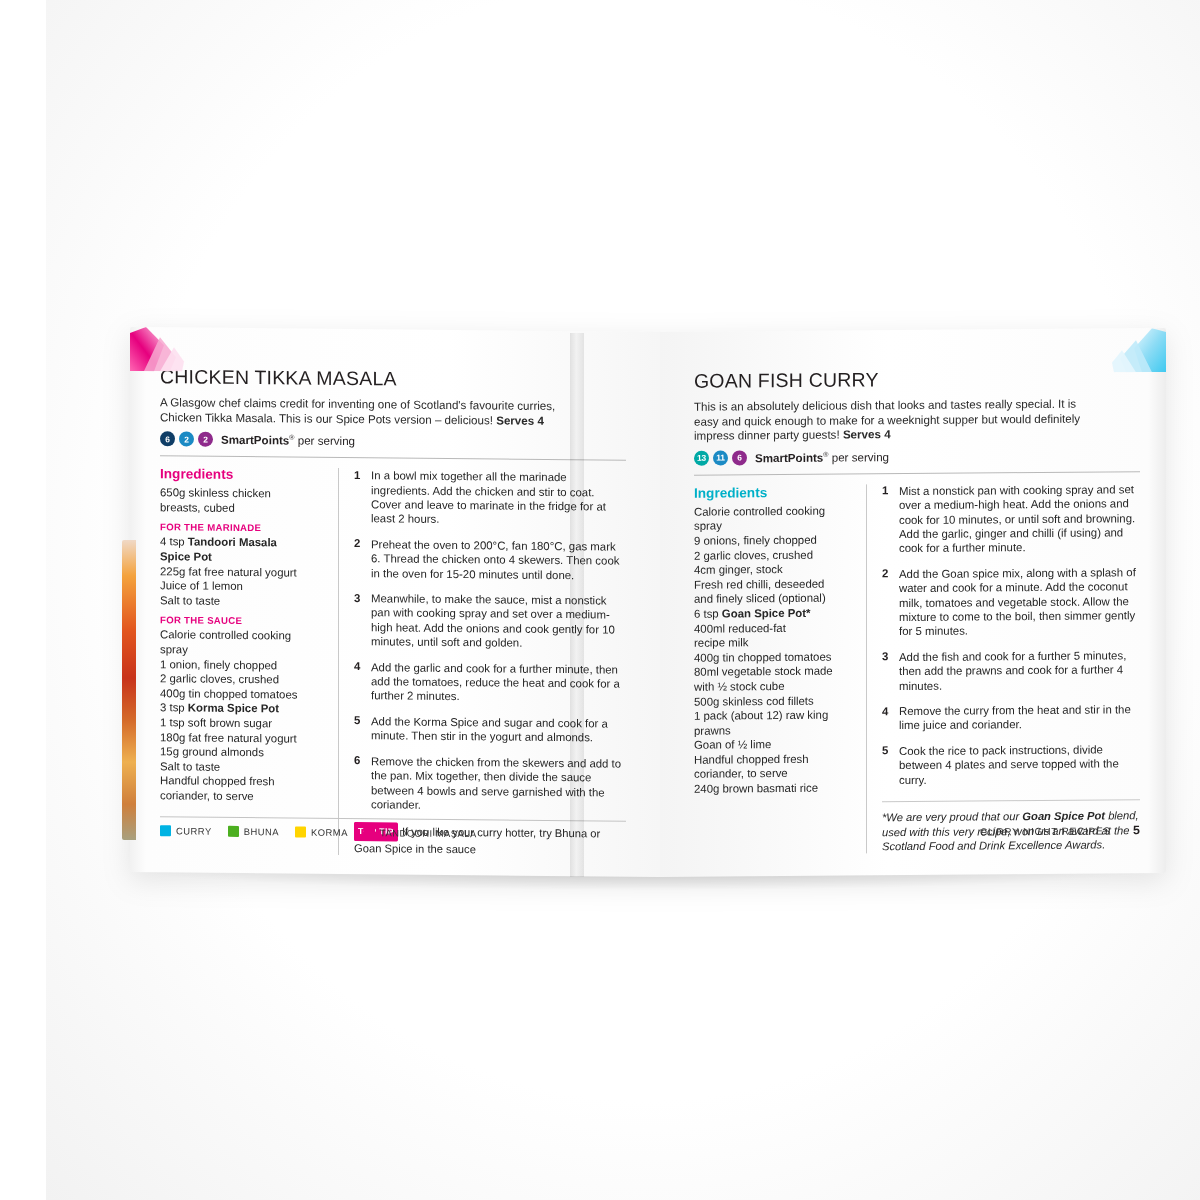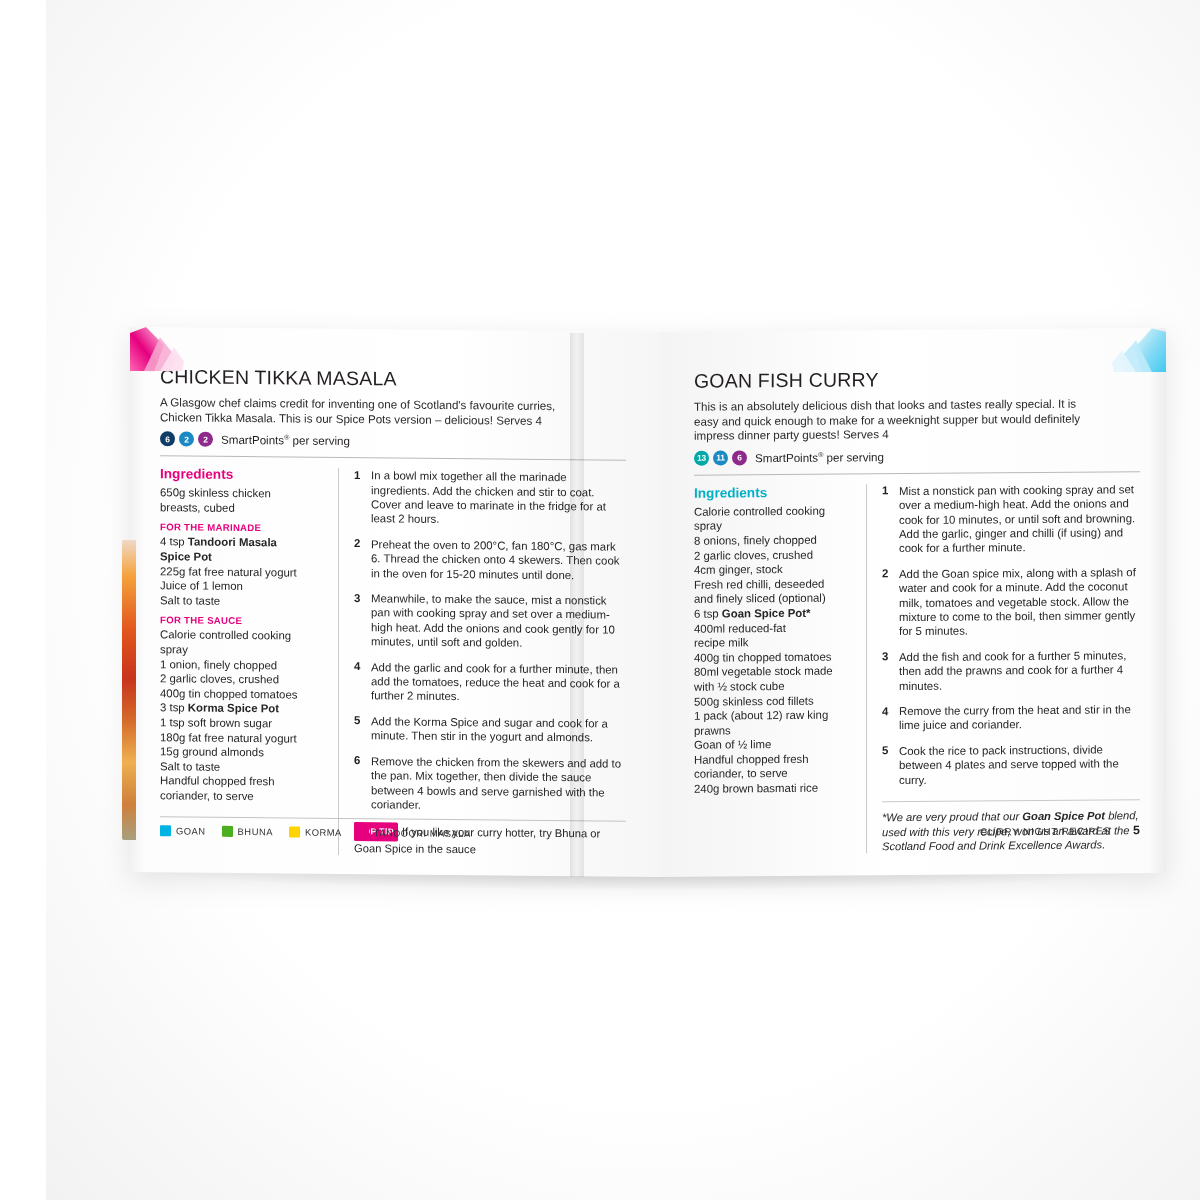--- a/index.html
+++ b/index.html
@@ -107,21 +107,21 @@
     margin: 0 0 7px 0;
     font-weight: normal;
   }
   .intro {
     font-size: 11.6px;
     line-height: 14.6px;
     color: #2a2a2a;
     margin: 0 0 7px 0;
     max-width: 470px;
   }
-  .intro b { font-weight: normal; }
+  .intro b { font-weight: bold; }
 
   .sp-row {
     display: flex;
     align-items: center;
     gap: 4px;
     margin: 0 0 9px 0;
   }
   .sp-dot {
     width: 15px; height: 15px;
     border-radius: 50%;
@@ -131,21 +131,21 @@
     display: flex;
     align-items: center;
     justify-content: center;
     letter-spacing: -0.2px;
   }
   .sp-label {
     font-size: 11.6px;
     color: #231f20;
     margin-left: 4px;
   }
-  .sp-label b { font-weight: normal; }
+  .sp-label b { font-weight: bold; }
   .sp-label sup { font-size: 7px; }
 
   .rule {
     height: 1px;
     background: #b9b9b9;
     margin: 0 0 10px 0;
   }
 
   
   .cols {
@@ -414,21 +414,21 @@
             <span class="tip-badge">TOP TIP</span><span>If you like your curry hotter, try Bhuna or Goan Spice in the sauce</span>
           </div>
         </div>
       </div>
 
       <div class="legend-wrap">
         <div class="legend-rule"></div>
         <div class="legend">
           <span class="legend-item">
             <span class="swatch" style="background:#00b3e3"></span>
-            <span>GOAN</span>
+            <span>CURRY</span>
           </span>
           <span class="legend-item">
             <span class="swatch" style="background:#4caf20"></span>
             <span>BHUNA</span>
           </span>
           <span class="legend-item">
             <span class="swatch" style="background:#ffd400"></span>
             <span>KORMA</span>
           </span>
           <span class="legend-item">
@@ -474,21 +474,21 @@
 
       <div class="rule"></div>
 
       <div class="cols">
 
         <div class="col-ing right-page">
           <div class="ing-head teal">Ingredients</div>
           <ul class="ing-list">
             <li>Calorie controlled cooking</li>
             <li>spray</li>
-            <li>8 onions, finely chopped</li>
+            <li>9 onions, finely chopped</li>
             <li>2 garlic cloves, crushed</li>
             <li>4cm ginger, stock</li>
             <li>Fresh red chilli, deseeded</li>
             <li>and finely sliced (optional)</li>
             <li>6 tsp <b>Goan Spice Pot*</b></li>
             <li>400ml reduced-fat</li>
             <li>recipe milk</li>
             <li>400g tin chopped tomatoes</li>
             <li>80ml vegetable stock made</li>
             <li>with ½ stock cube</li>

